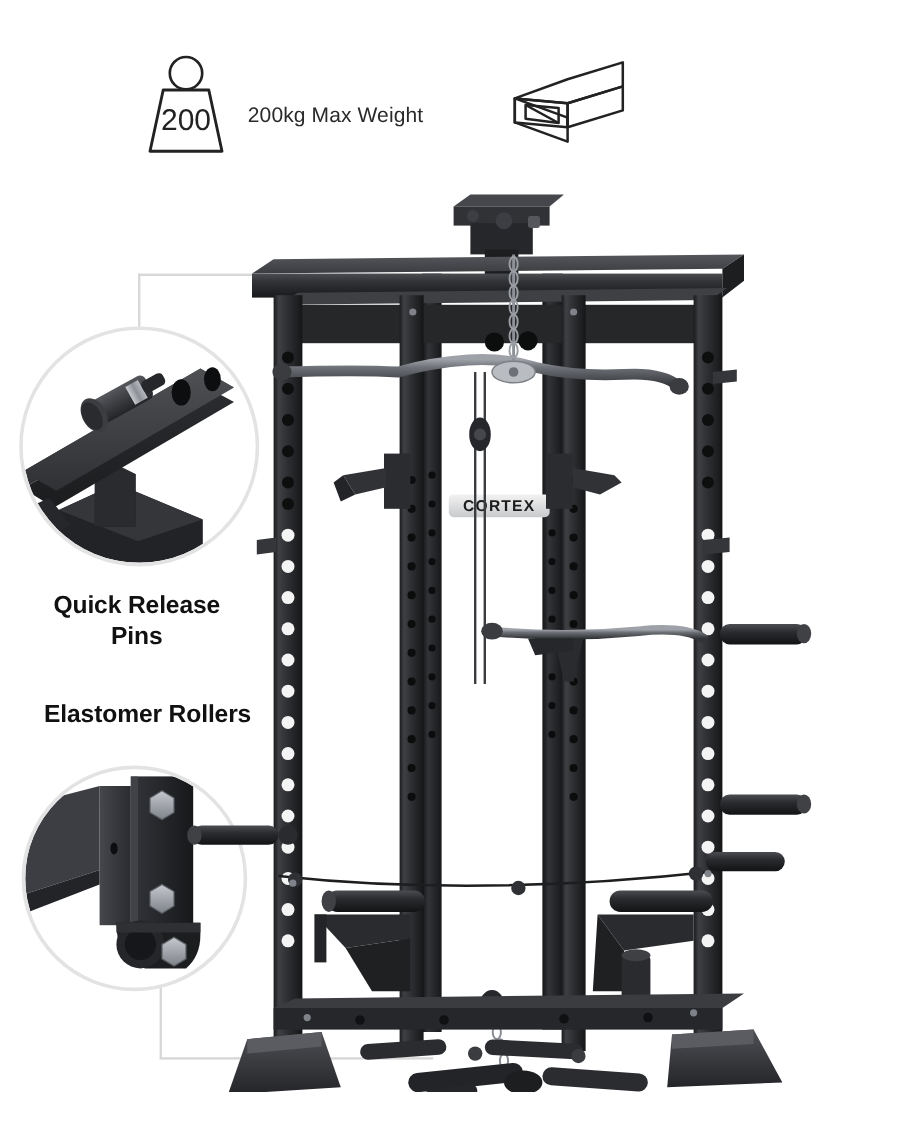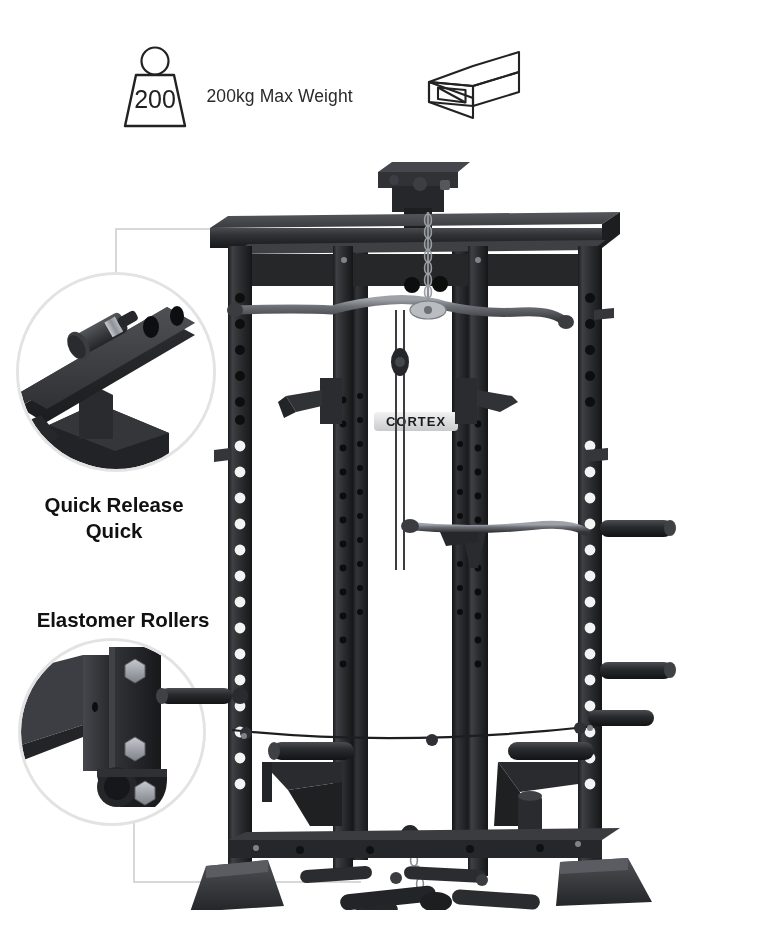--- a/index.html
+++ b/index.html
@@ -43,21 +43,21 @@
   .callout-label {
     position: absolute;
     font-weight: 700;
     font-size: 20.5px;
     line-height: 1.28;
     color: #111111;
     text-align: center;
     letter-spacing: -.1px;
   }
   #qr-label { left: 14px; top: 492px; width: 200px; }
-  #er-label { left: 8px; top: 607px; width: 230px; }
+  #er-label { left: 8px; top: 583px; width: 230px; }
 
   .detail-circle {
     position: absolute;
     border-radius: 50%;
     border: 3px solid #e3e3e3;
     background: #ffffff;
     overflow: hidden;
   }
   #qr-circle { left: 16px; top: 272px; width: 200px; height: 200px; }
   #er-circle { left: 18px; top: 638px; width: 188px; height: 188px; }
@@ -153,21 +153,21 @@
         <ellipse cx="56" cy="63" rx="7.5" ry="12.5" fill="#2a2b2e"></ellipse>
         <rect x="104" y="58" width="20" height="11" rx="4" fill="#26272a"></rect>
       </g>
 
       <path d="M0 150 L22 140 L40 162 L0 186 Z" fill="#26272a"></path>
     </g>
   </svg>
 </div>
 <div class="callout-label" id="qr-label">
   <span>Quick Release</span><br>
-  <span>Quick</span>
+  <span>Pins</span>
 </div>
 
 <div class="callout-label" id="er-label">
   <span>Elastomer Rollers</span>
 </div>
 <div class="detail-circle" id="er-circle">
   <svg width="182" height="182" viewBox="0 0 182 182">
     <defs>
       <clipPath id="clipER">
           <circle cx="91" cy="91" r="91"></circle>

